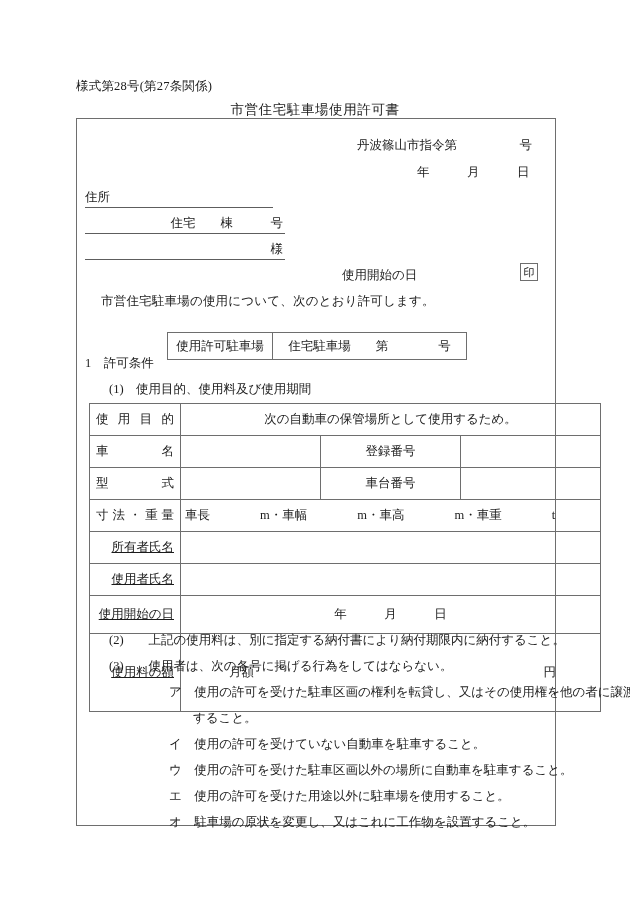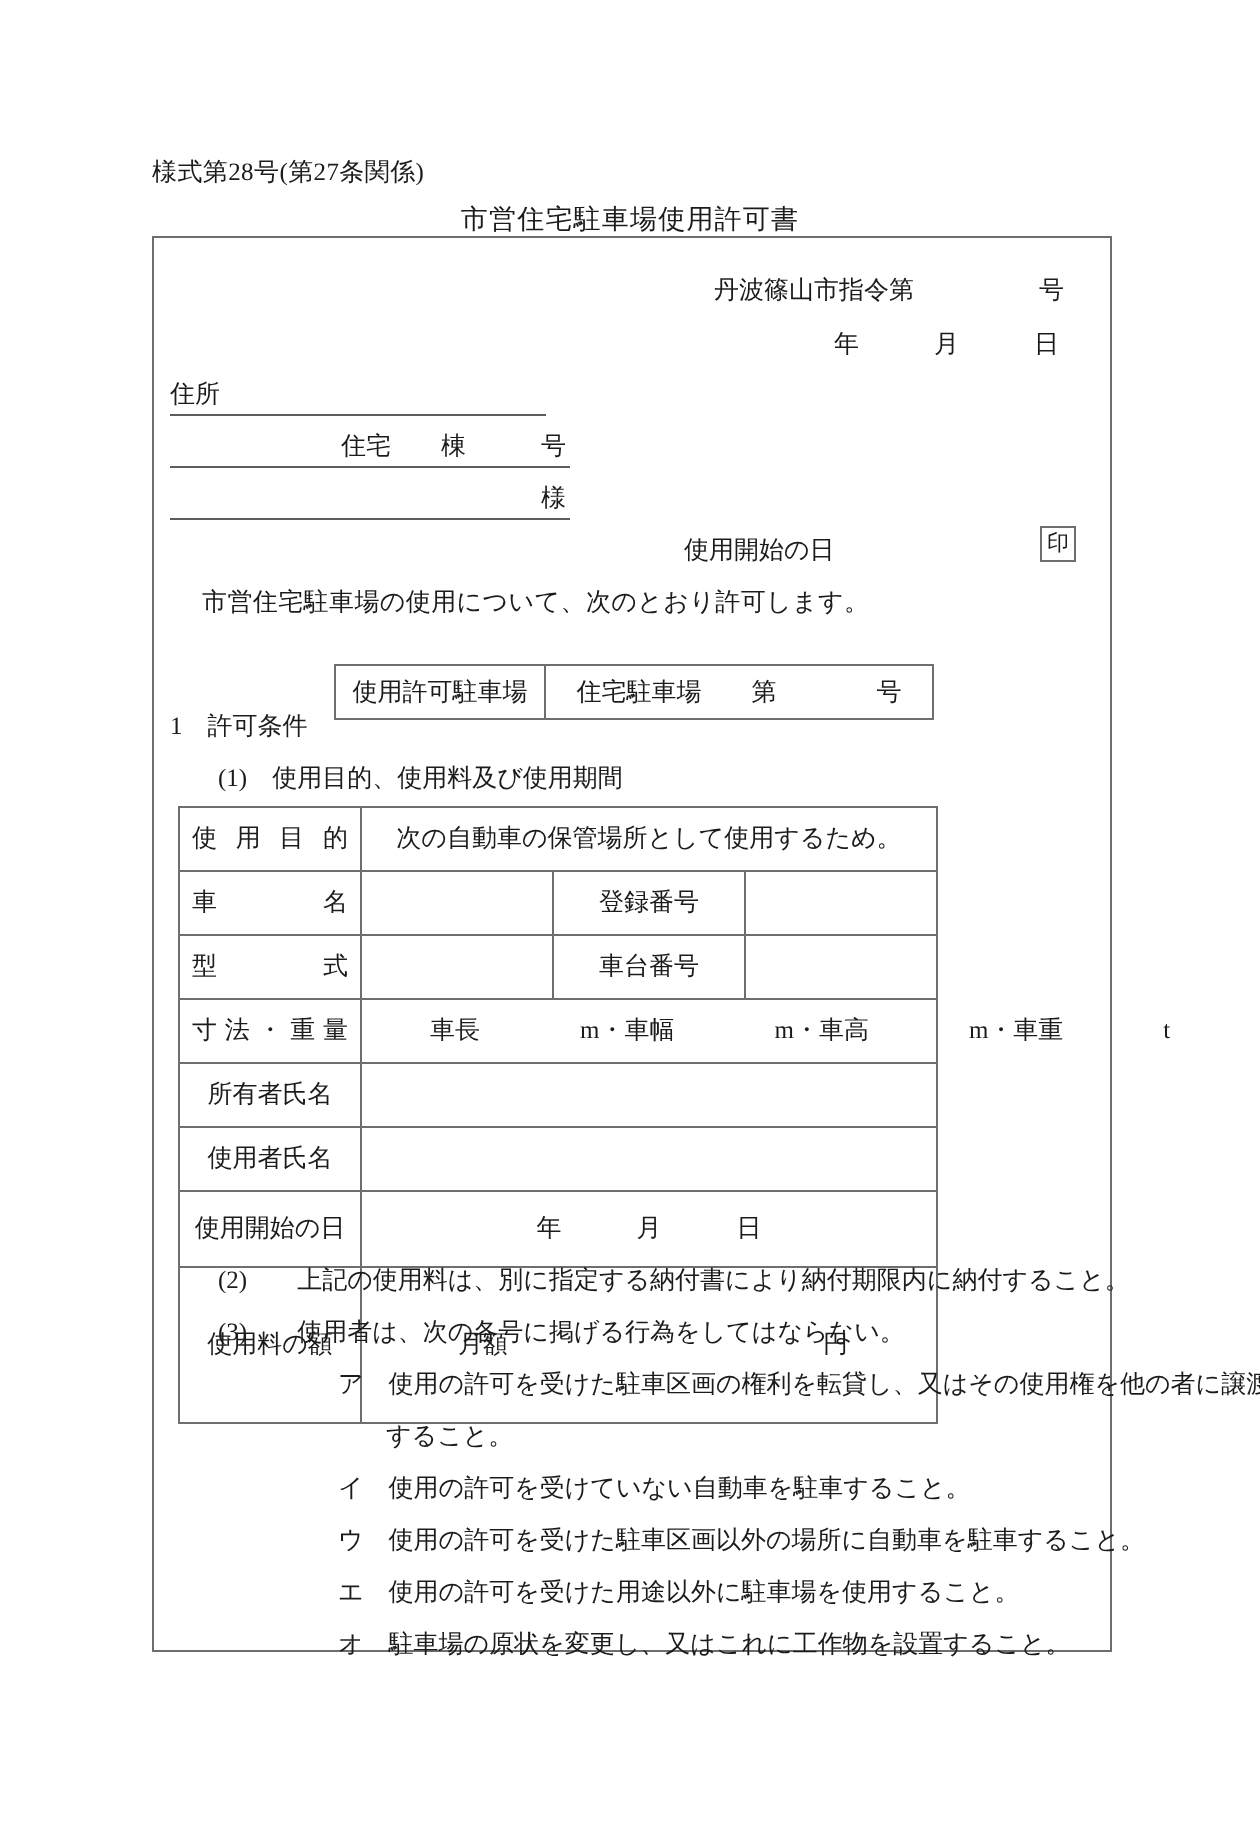--- a/index.html
+++ b/index.html
@@ -123,42 +123,43 @@
   }
   #sub1-heading {
     left: 32px; top: 262px;
     font-size: 12.5px;
     white-space: pre;
   }
 
   
   #details-table {
     left: 12px; top: 284px;
-    width: 380px;
+    width: 512px;
     border-collapse: collapse;
     font-size: 12.5px;
     table-layout: fixed;
   }
   #details-table td {
     border: 1px solid #6e6e6e;
     padding: 2px 6px;
     height: 27px;
     vertical-align: middle;
     white-space: pre;
   }
   .dt-label {
     width: 78px;
     text-align: justify;
     text-align-last: justify;
     padding: 2px 7px;
   }
   .dt-label-plain {
     width: 78px;
-    text-align: center;
+    text-align: right;
     padding: 2px 7px;
+    text-decoration: underline;
   }
   .dt-sublabel {
     width: 58px;
     text-align: center;
     padding: 2px 3px;
   }
   .dt-center { text-align: center; }
   .dt-blank { }
   .dt-tall { height: 38px; }
   .dt-wrap { white-space: normal; line-height: 15px; }
@@ -228,21 +229,21 @@
       <td class="dt-blank"></td>
     </tr>
     <tr>
       <td class="dt-label">型式</td>
       <td class="dt-blank"></td>
       <td class="dt-sublabel">車台番号</td>
       <td class="dt-blank"></td>
     </tr>
     <tr>
       <td class="dt-label">寸法・重量</td>
-      <td colspan="3" style="padding-left:34px;">車長　　　　m・車幅　　　　m・車高　　　　m・車重　　　　t</td>
+      <td colspan="3" style="padding-left:4px;">車長　　　　m・車幅　　　　m・車高　　　　m・車重　　　　t</td>
     </tr>
     <tr>
       <td class="dt-label-plain">所有者氏名</td>
       <td colspan="3"></td>
     </tr>
     <tr>
       <td class="dt-label-plain">使用者氏名</td>
       <td colspan="3"></td>
     </tr>
     <tr class="dt-tall">

